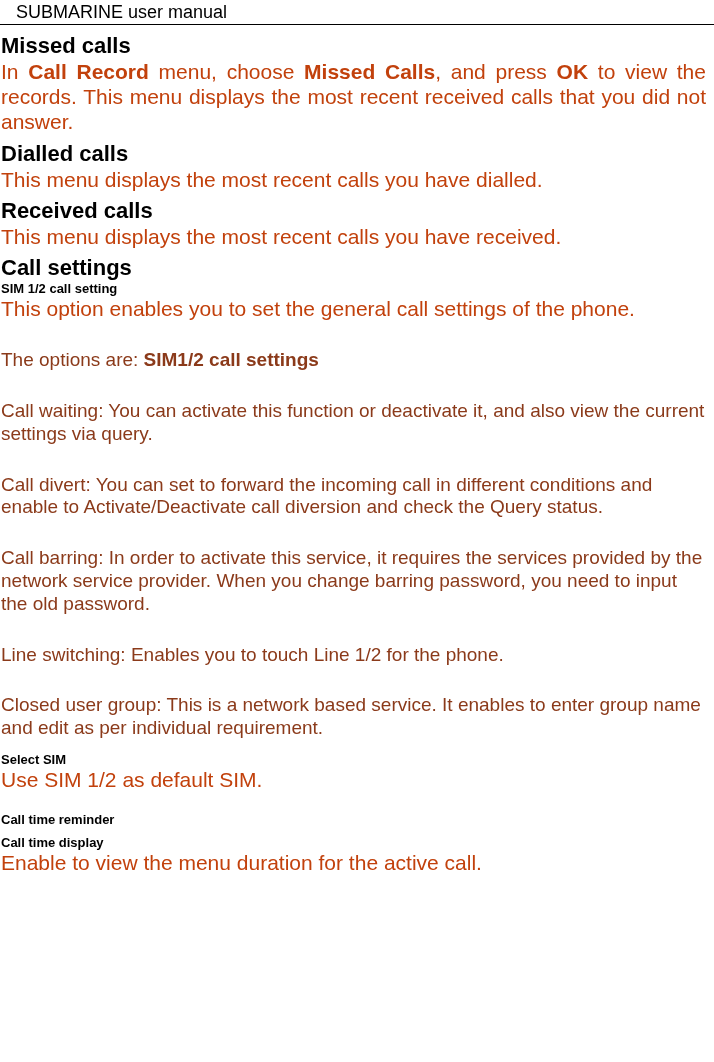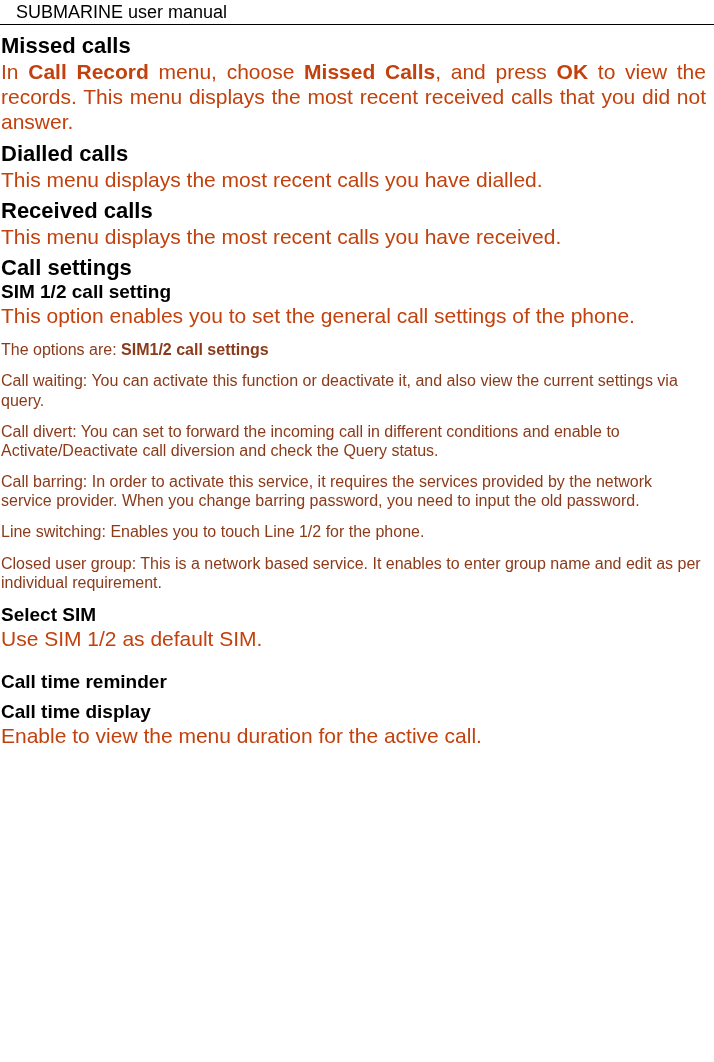--- a/index.html
+++ b/index.html
@@ -25,36 +25,36 @@
     padding: 4px 8px 0 1px;
     color: #8b3a1a;
   }
   h2 {
     font-size: 22px;
     font-weight: bold;
     color: #000;
     margin-top: 4px;
   }
   h3 {
-    font-size: 19px;
+    font-size: 13px;
     font-weight: bold;
     color: #000;
     margin-top: 0;
   }
   .body-text {
     font-size: 21px;
     line-height: 1.2;
     color: #c2410c;
     text-align: justify;
   }
   .para {
-    font-size: 16px;
+    font-size: 19px;
     line-height: 1.2;
     color: #8b3a1a;
-    margin-top: 12px;
+    margin-top: 28px;
   }
   .bold {
     font-weight: bold;
   }
   .page-num {
     position: absolute;
     bottom: 6px;
     width: 100%;
     text-align: right;
     font-size: 15px;

